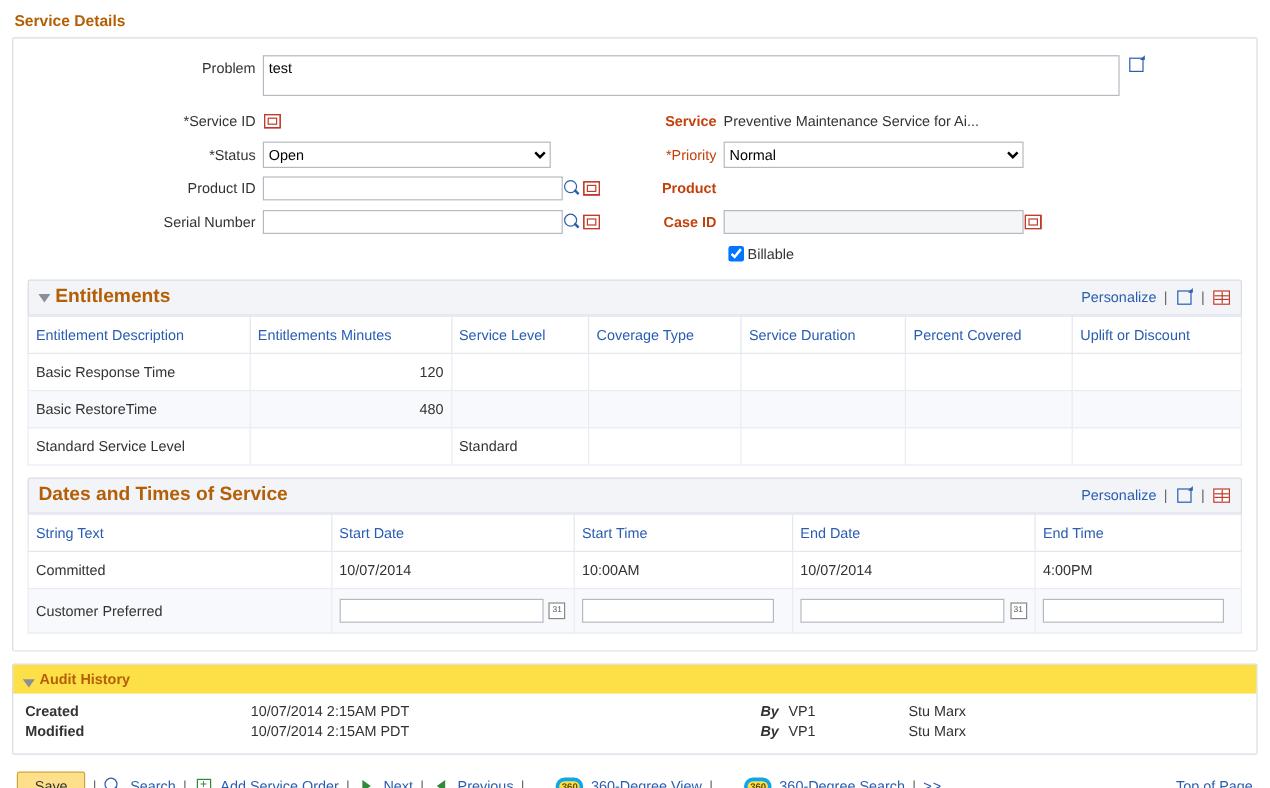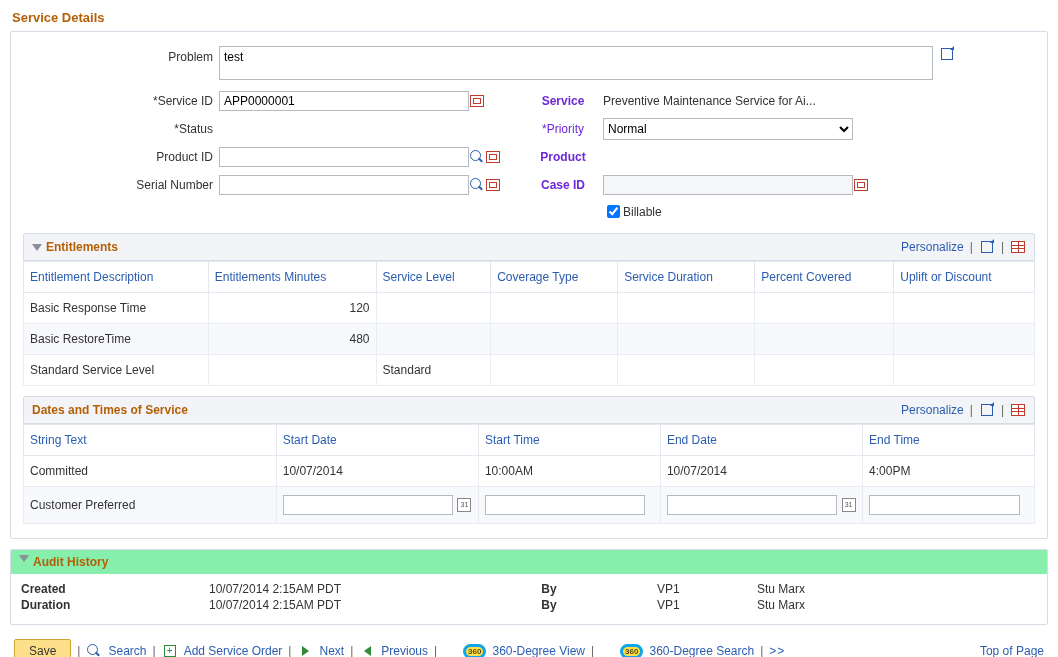--- a/index.html
+++ b/index.html
@@ -10,52 +10,52 @@
   .row { display:flex; align-items:flex-start; margin:4px 0 6px 0; }
   .label { width:190px; text-align:right; padding-right:6px; color:#333; line-height:22px; }
   textarea { width:714px; height:34px; resize:none; border:1px solid #b5b9c2; font:inherit; padding:3px 4px; box-sizing:border-box; }
   input[type=text] { height:20px; border:1px solid #b5b9c2; font:inherit; padding:1px 4px; box-sizing:border-box; }
   select { height:22px; border:1px solid #b5b9c2; font:inherit; background:#fff; }
   .w250 { width:250px; }
   .w240 { width:240px; }
   .cols { display:flex; }
   .col { flex:1; }
   .field-line { display:flex; align-items:center; margin:4px 0 6px 0; gap:0; }
-  .rlabel { width:68px; text-align:center; padding-right:6px; color:#6d28d9; line-height:22px; }
+  .rlabel { width:68px; text-align:right; padding-right:6px; color:#c2410c; line-height:22px; }
   .static { line-height:22px; }
   .icon-slot { width:16px; height:16px; display:inline-flex; align-items:center; justify-content:center; }
   .popout-icon { width:12px; height:12px; border:1px solid #2a5db0; box-sizing:border-box; position:relative; }
   .popout-icon::after { content:""; position:absolute; right:-2px; top:-3px; width:0; height:0; border-left:4px solid transparent; border-bottom:4px solid #2a5db0; }
   .mag { position:relative; width:14px; height:14px; }
   .mag::before { content:""; position:absolute; left:0; top:0; width:9px; height:9px; border:1.5px solid #2a5db0; border-radius:50%; }
   .mag::after { content:""; position:absolute; left:8px; top:9px; width:5px; height:1.8px; background:#2a5db0; transform:rotate(45deg); }
   .relrec { width:14px; height:12px; background:linear-gradient(#fff,#fff) padding-box,#bf3b2b; border:1px solid #bf3b2b; box-sizing:border-box; position:relative; }
   .relrec::before { content:""; position:absolute; inset:2px; border:1px solid #bf3b2b; }
   .grid-ico { width:14px; height:12px; background:#fff; border:1px solid #2a5db0; box-sizing:border-box; background-image:linear-gradient(#2a5db0,#2a5db0),linear-gradient(#2a5db0,#2a5db0),linear-gradient(90deg,#2a5db0,#2a5db0); background-size:100% 1px,100% 1px,1px 100%; background-position:0 33%,0 66%,50% 0; background-repeat:no-repeat; }
   .grid-ico.red { border-color:#bf3b2b; background-image:linear-gradient(#bf3b2b,#bf3b2b),linear-gradient(#bf3b2b,#bf3b2b),linear-gradient(90deg,#bf3b2b,#bf3b2b); }
   .cal { width:14px; height:14px; border:1px solid #888; box-sizing:border-box; position:relative; background:#fff; font-size:7px; line-height:12px; text-align:center; color:#555; }
   .cal::before { content:"31"; }
   .tri { width:0; height:0; border-left:5px solid transparent; border-right:5px solid transparent; border-top:7px solid #8a8f99; display:inline-block; margin-right:4px; vertical-align:middle; }
   .sub-hdr { background:#f2f4f7; border:1px solid #d7dce6; border-radius:2px 2px 0 0; padding:5px 8px; display:flex; align-items:center; justify-content:space-between; }
-  .sub-hdr .title { color:#b45f06; font-weight:bold; font-size:12px; }
+  .sub-hdr .title { color:#b45f06; font-weight:bold; font-size:16px; }
   .sub-hdr .right { display:flex; align-items:center; gap:6px; color:#2a5db0; }
   table.data { width:100%; border-collapse:collapse; border:1px solid #d7dce6; border-top:none; }
   table.data th { text-align:left; font-weight:normal; color:#2a5db0; background:#fff; border:1px solid #e3e7ef; padding:8px 6px; font-size:12px; }
   table.data td { border:1px solid #e9ecf2; padding:8px 6px; background:#fff; }
   table.data tr.alt td { background:#f7f9fc; }
   .num { text-align:right; }
   .inline-input { width:95%; }
   .date-cell { display:flex; align-items:center; gap:4px; }
   .audit { border:1px solid #d7dce6; border-radius:2px; margin-top:10px; }
-  .audit .hdr { background:#86efac; padding:5px 8px; display:flex; align-items:flex-start; }
+  .audit .hdr { background:#fde047; padding:5px 8px; display:flex; align-items:flex-end; }
   .audit .body { padding:6px 10px 10px 10px; }
   .audit-row { display:flex; align-items:center; margin:2px 0; }
   .audit-row .l1 { width:180px; text-align:left; padding-right:8px; font-weight:bold; color:#333; }
   .audit-row .v1 { width:240px; }
-  .audit-row .l2 { width:200px; text-align:center; padding-right:8px; font-weight:bold; }
+  .audit-row .l2 { width:200px; text-align:right; padding-right:8px; font-weight:bold;font-style:italic; }
   .audit-row .v2 { width:100px; }
   .audit-row .v3 { flex:1; }
   .footer { display:flex; align-items:center; gap:6px; padding:6px 4px; margin-top:8px; color:#2a5db0; }
   .save-btn { background:#ffe08a; border:1px solid #caa63a; padding:4px 14px; border-radius:2px; color:#333; font:inherit; cursor:pointer; }
   .sep { color:#666; }
   .footer .spacer { flex:1; }
   .addso { width:12px; height:12px; border:1px solid #2f8a3a; box-sizing:border-box; position:relative; }
   .addso::before { content:"+"; position:absolute; inset:0; color:#2f8a3a; font-size:10px; line-height:9px; text-align:center; }
   .arrow-r, .arrow-l { width:0; height:0; border-top:5px solid transparent; border-bottom:5px solid transparent; display:inline-block; }
   .arrow-r { border-left:7px solid #2f8a3a; }
@@ -77,27 +77,27 @@
       <textarea style="">test</textarea>
       <span class="icon-slot" style="margin-left:6px;">
           <span class="popout-icon"></span>
         </span>
     </div>
 
     <div class="cols">
       <div class="col">
         <div class="field-line">
           <div class="label">*Service ID</div>
-          <input type="text" class="w250" value="APP0000001" style="">
           <span class="icon-slot">
               <span class="relrec"></span>
             </span>
         </div>
         <div class="field-line">
           <div class="label">*Status</div>
+          <select class="w240"><option>Open</option></select>
         </div>
         <div class="field-line">
           <div class="label">Product ID</div>
           <input type="text" class="w250" value="" style="">
           <span class="icon-slot">
               <span class="mag"></span>
             </span>
           <span class="icon-slot">
               <span class="relrec"></span>
             </span>
@@ -279,21 +279,21 @@
     </div>
     <div class="body">
       <div class="audit-row">
         <div class="l1">Created</div>
         <div class="v1">10/07/2014  2:15AM PDT</div>
         <div class="l2">By</div>
         <div class="v2">VP1</div>
         <div class="v3">Stu Marx</div>
       </div>
       <div class="audit-row">
-        <div class="l1">Duration</div>
+        <div class="l1">Modified</div>
         <div class="v1">10/07/2014  2:15AM PDT</div>
         <div class="l2">By</div>
         <div class="v2">VP1</div>
         <div class="v3">Stu Marx</div>
       </div>
     </div>
   </div>
 
   <div class="footer">
     <button class="save-btn">Save</button>

